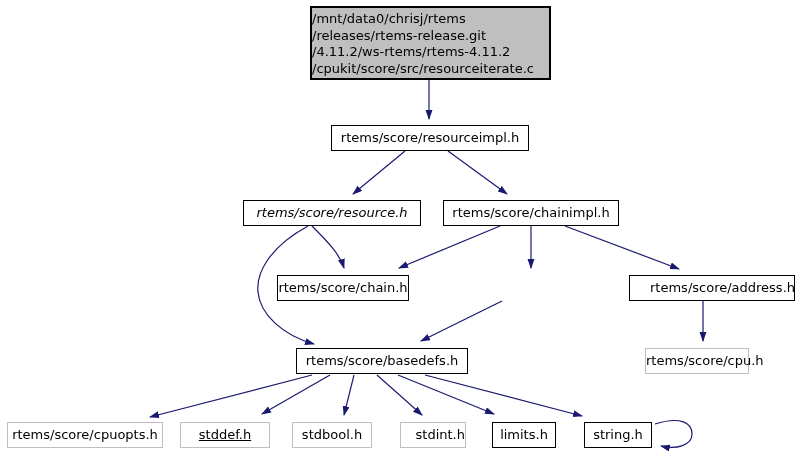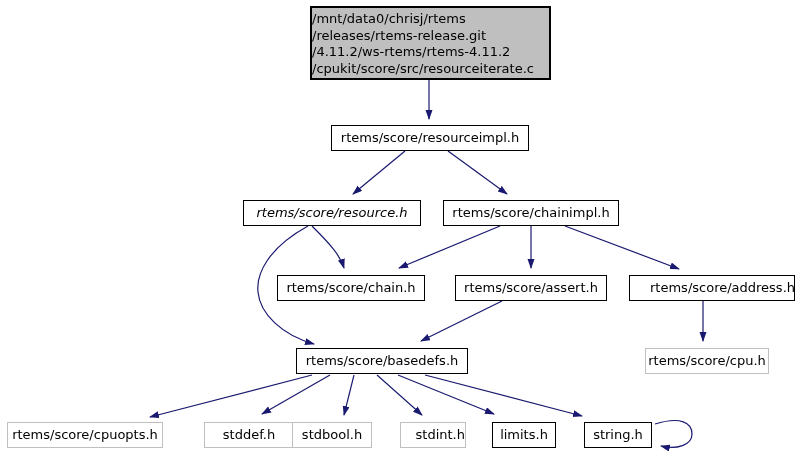--- a/index.html
+++ b/index.html
@@ -89,33 +89,32 @@
     <span class="root-line">/4.11.2/ws-rtems/rtems-4.11.2</span>
     <span class="root-line">/cpukit/score/src/resourceiterate.c</span>
   </div>
 
   <div class="node" style="left:331px; top:125px; width:198px;">rtems/score/resourceimpl.h</div>
 
   <div class="node" style="left:243px; top:200px; width:178px;font-style:italic;">rtems/score/resource.h</div>
 
   <div class="node" style="left:443px; top:200px; width:176px;">rtems/score/chainimpl.h</div>
 
-  <div class="node" style="left:277px; top:275px; width:148px;">rtems/score/chain.h</div>
+  <div class="node" style="left:277px; top:275px; width:132px;">rtems/score/chain.h</div>
 
-  <div class="node" style="left:455px; top:275px; width:152px;">rtems/score/assert.h</div>
 
   <div class="node" style="left:629px; top:275px; width:166px;padding-left:20px;">rtems/score/address.h</div>
 
   <div class="node" style="left:296px; top:348px; width:172px;">rtems/score/basedefs.h</div>
 
-  <div class="node external" style="left:645px; top:348px; width:124px;">rtems/score/cpu.h</div>
+  <div class="node external" style="left:645px; top:348px; width:104px;">rtems/score/cpu.h</div>
 
   <div class="node external" style="left:7px; top:422px; width:156px;">rtems/score/cpuopts.h</div>
 
-  <div class="node external" style="left:204px; top:422px; width:90px;">stddef.h</div>
+  <div class="node external" style="left:180px; top:422px; width:90px;text-decoration:underline;">stddef.h</div>
 
   <div class="node external" style="left:292px; top:422px; width:80px;">stdbool.h</div>
 
   <div class="node external" style="left:400px; top:422px; width:66px;text-align:right;">stdint.h</div>
 
   <div class="node" style="left:492px; top:422px; width:64px;">limits.h</div>
 
   <div class="node" style="left:584px; top:422px; width:68px;">string.h</div>
 
 </div>

